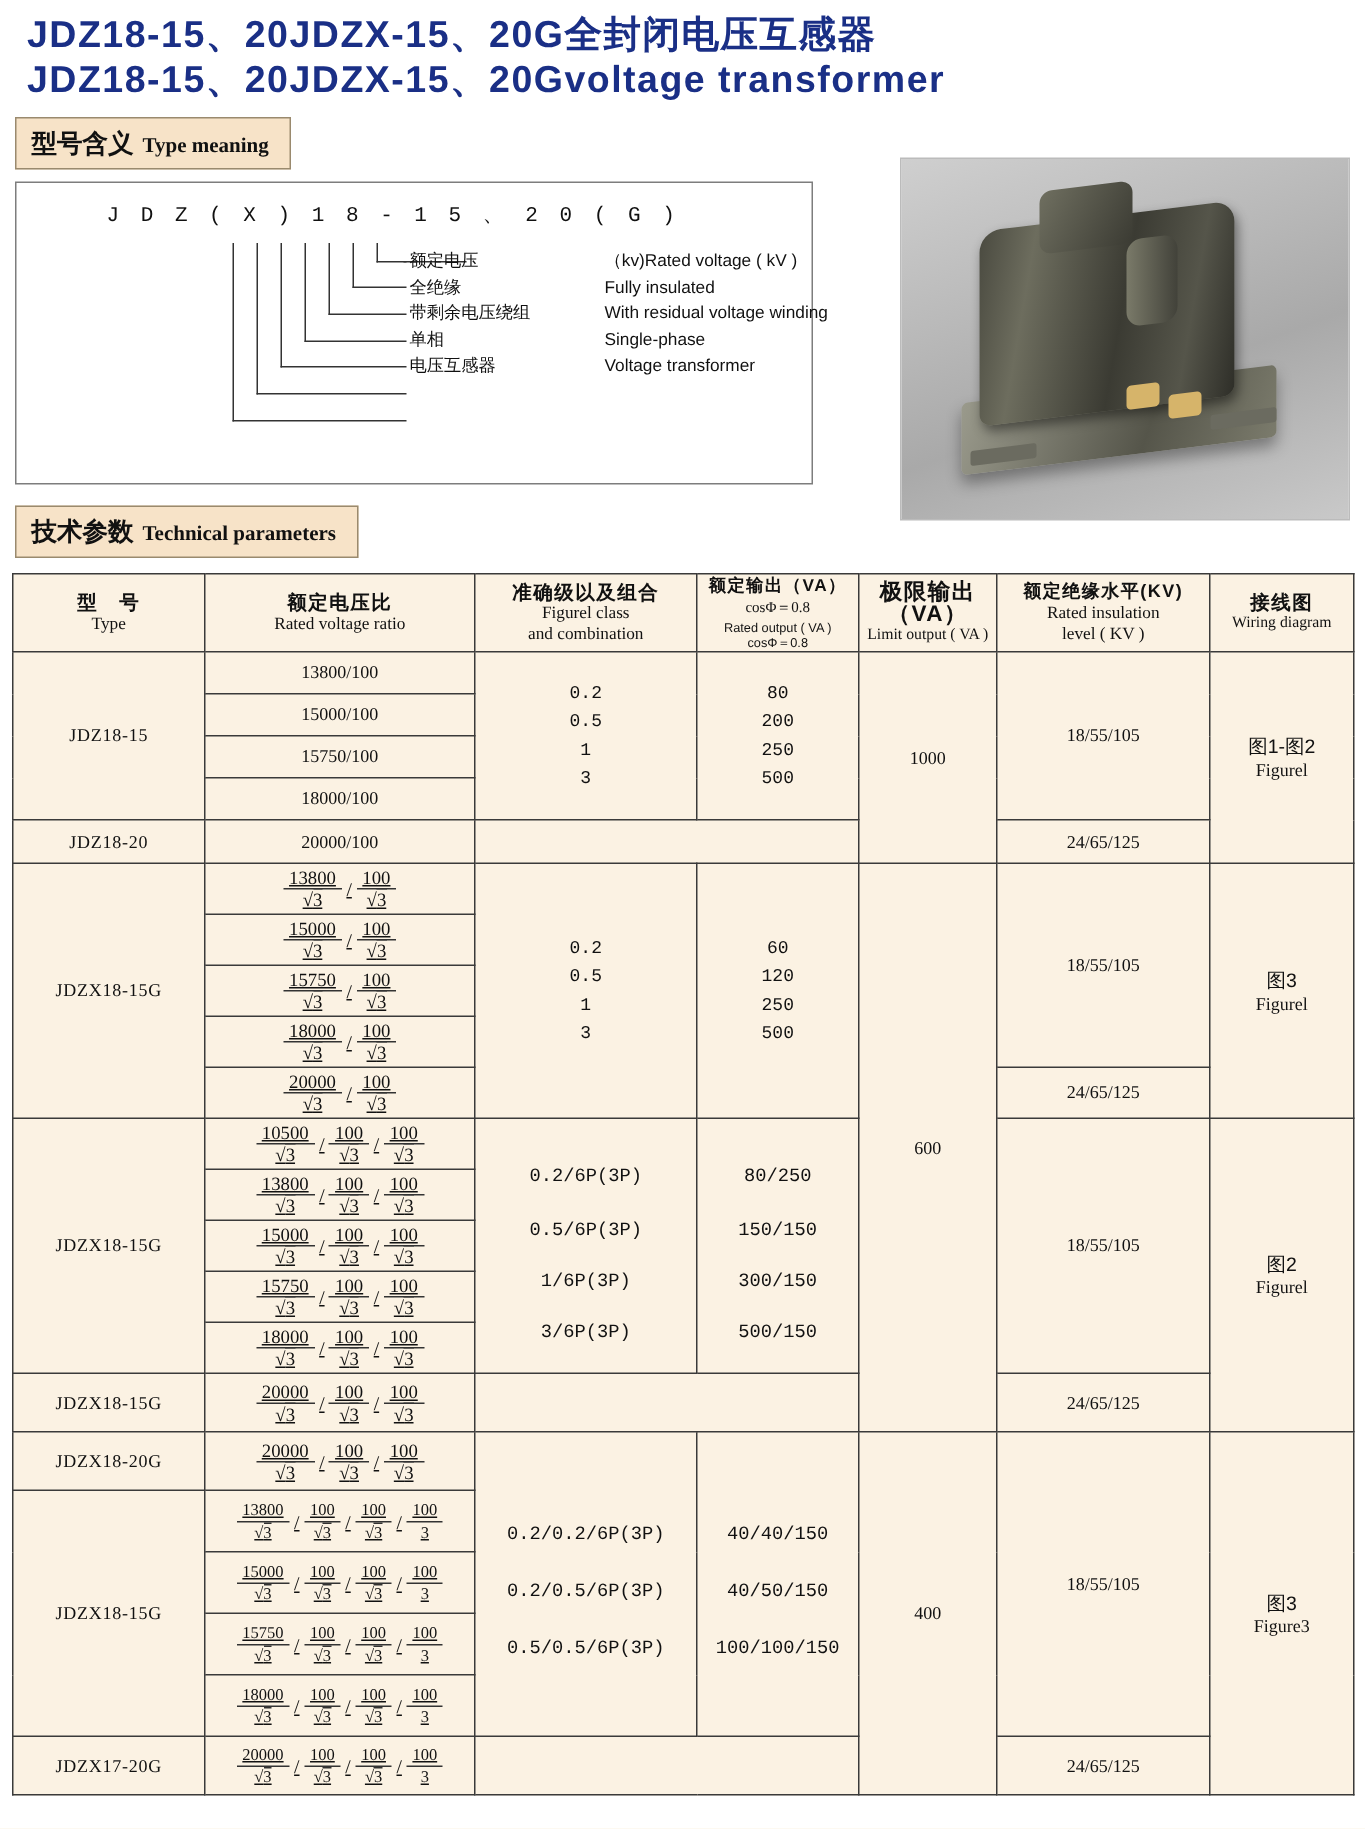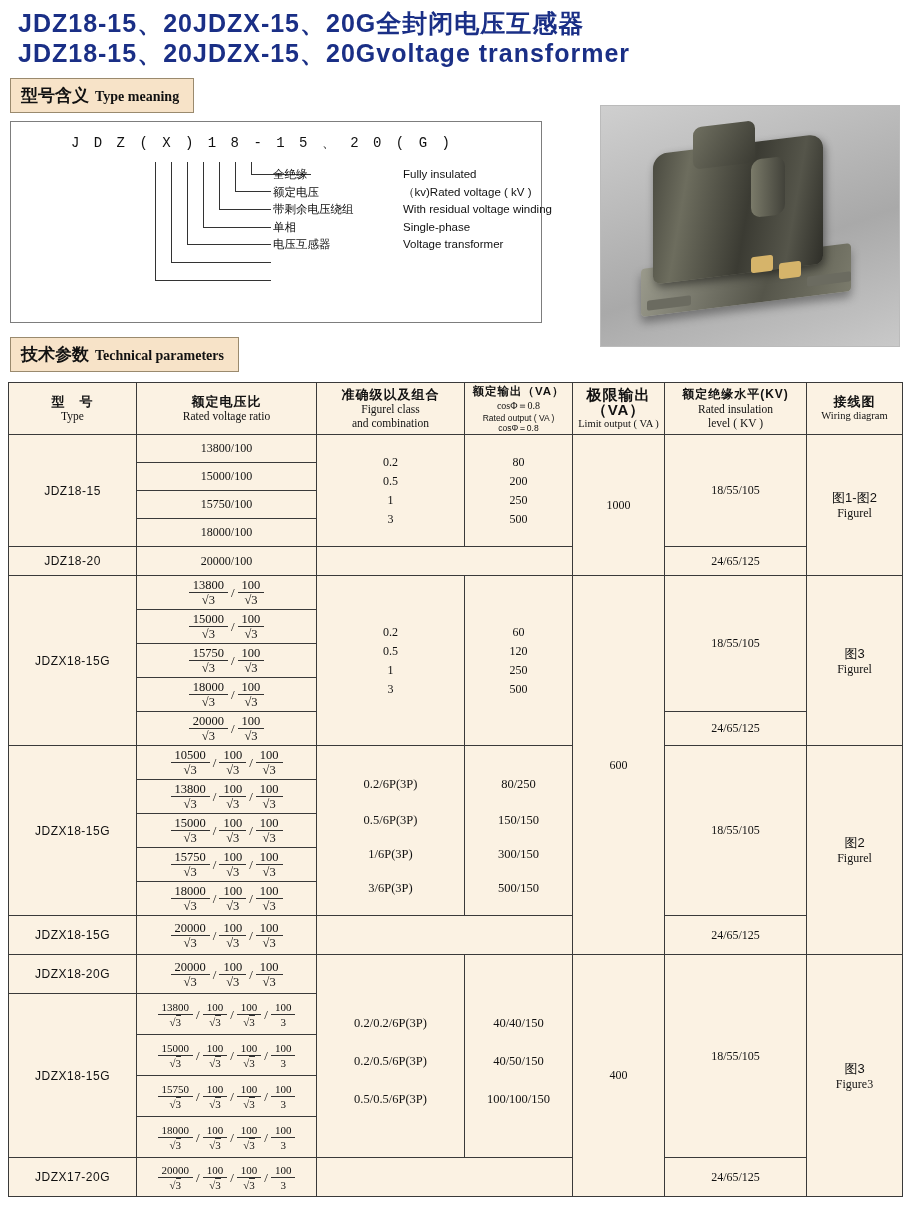--- a/index.html
+++ b/index.html
@@ -107,35 +107,35 @@
     border:1px solid #3a3a3a;
     text-align:center;
     vertical-align:middle;
     font-size:12px;
     padding:1px 2px;
   }
   table.spec th{background:#fbf2e3;font-weight:normal;}
   .hdr .cn{font-size:13px;font-weight:bold;display:block;line-height:15px;letter-spacing:1px;}
   .hdr .en{font-size:11.5px;display:block;line-height:14px;font-family:"Liberation Serif", serif;}
   .hdr .sm{font-size:8.5px;display:block;line-height:10px;}
-  .typecell{font-size:13px;font-family:Liberation Sans, sans-serif;letter-spacing:.5px;}
+  .typecell{font-size:13px;font-family:Liberation Serif, serif;letter-spacing:.5px;}
   .ratio-simple{font-size:13px;font-family:"Liberation Serif", serif;}
-  .multi{line-height:19px;font-size:13px;font-family:Liberation Serif, serif;}
+  .multi{line-height:19px;font-size:13px;font-family:Liberation Mono, monospace;}
   .multi.small{font-size:12.5px;}
   .figcell .cn{display:block;font-size:13px;line-height:17px;}
   .figcell .en{display:block;font-size:12px;line-height:15px;font-family:"Liberation Serif", serif;}
 
   
   .frac{display:inline-block;vertical-align:middle;text-align:center;font-family:"Liberation Serif", serif;}
   .frac .num{display:block;border-bottom:1px solid #333;padding:0 4px;font-size:12.5px;line-height:14px;}
   .frac .den{display:block;padding:0 4px;font-size:12.5px;line-height:14px;}
   .fracgroup{display:flex;align-items:center;justify-content:center;gap:3px;line-height:1;padding:2px 0;}
   .slash{font-size:13px;font-family:"Liberation Serif", serif;}
   .stackcell{padding:0 !important;}
-  .subrow{height:29px;display:flex;justify-content:center;}
+  .subrow{height:29px;display:flex;justify-content:center;text-decoration:underline;}
 </style>
 </head>
 <body>
 
 <div class="page">
 
   
   <div class="title-block">
     <div class="title-line">JDZ18-15、20JDZX-15、20G全封闭电压互感器</div>
     <div class="title-line en">JDZ18-15、20JDZX-15、20Gvoltage transformer</div>
@@ -169,26 +169,26 @@
       <div class="lline" style="left:176px;top:40px;width:1px;height:83px;"></div>
 
       <div class="lline" style="left:160px;top:140px;width:100px;height:1px;"></div>
       <div class="lline" style="left:160px;top:40px;width:1px;height:101px;"></div>
 
       <div class="lline" style="left:144px;top:158px;width:116px;height:1px;"></div>
       <div class="lline" style="left:144px;top:40px;width:1px;height:119px;"></div>
 
       <div class="legend">
         <div class="row">
+          <span class="cn">额定电压</span>
+          <span class="en">（kv)Rated voltage ( kV )</span>
+        </div>
+        <div class="row">
           <span class="cn">全绝缘</span>
           <span class="en">Fully insulated</span>
-        </div>
-        <div class="row">
-          <span class="cn">额定电压</span>
-          <span class="en">（kv)Rated voltage ( kV )</span>
         </div>
         <div class="row">
           <span class="cn">带剩余电压绕组</span>
           <span class="en">With residual voltage winding</span>
         </div>
         <div class="row">
           <span class="cn">单相</span>
           <span class="en">Single-phase</span>
         </div>
         <div class="row">

